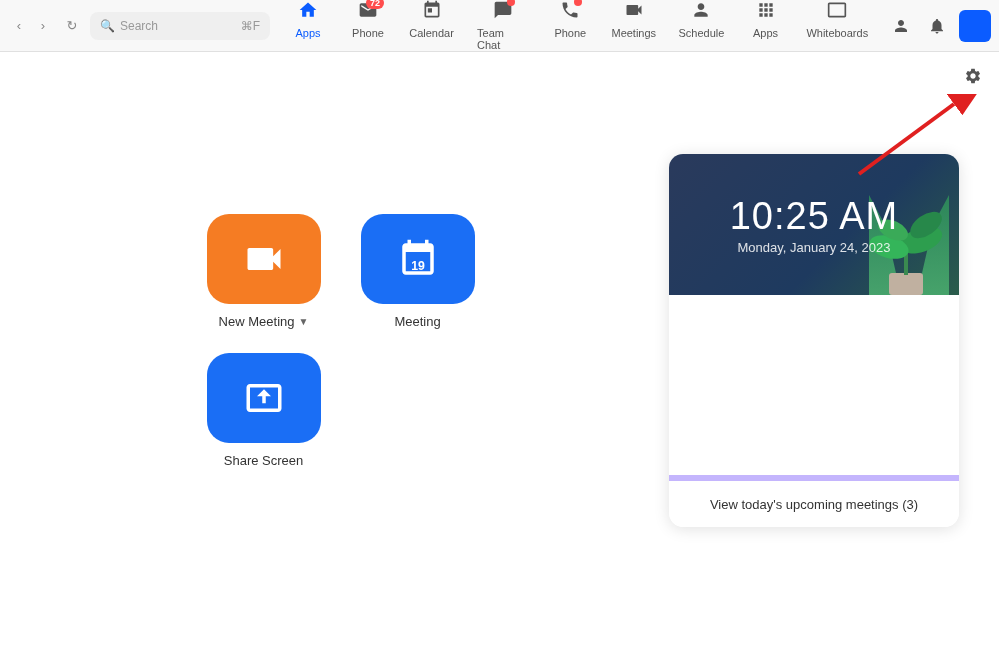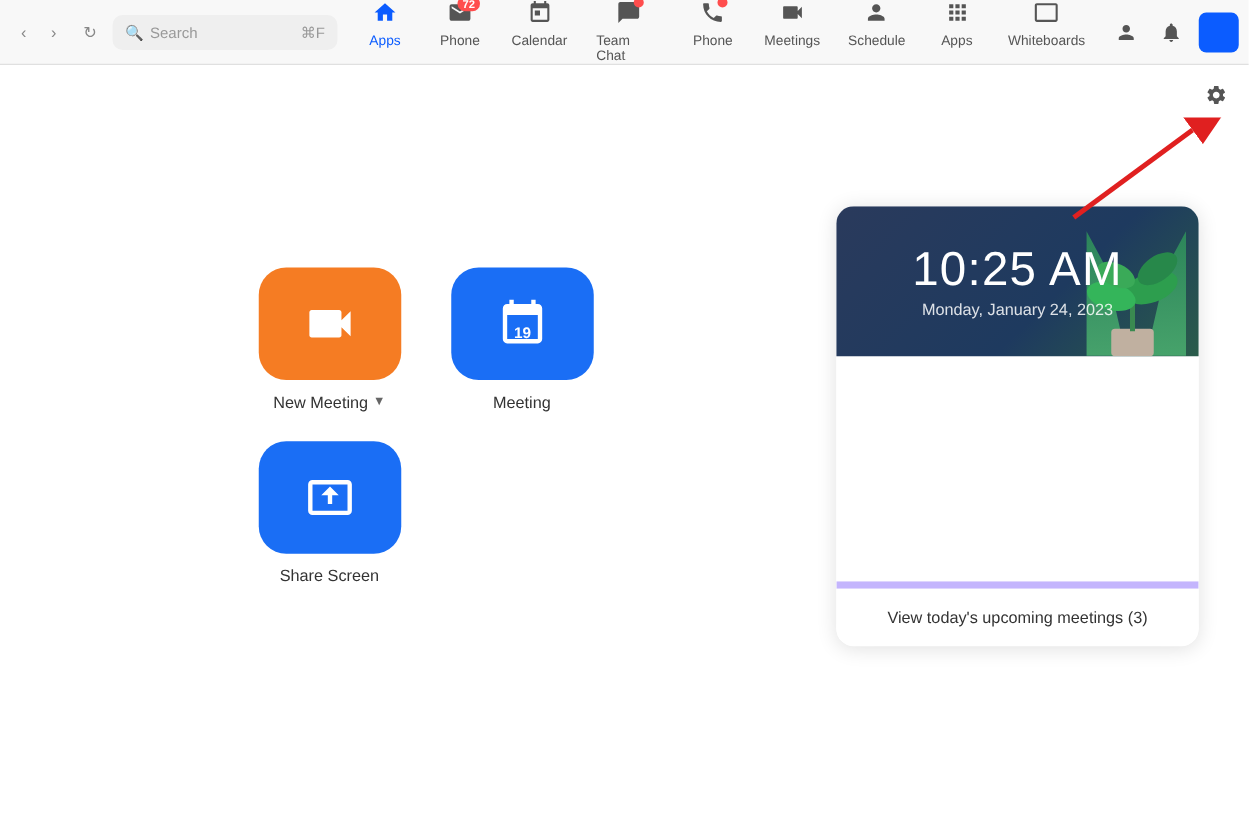--- a/index.html
+++ b/index.html
@@ -237,21 +237,21 @@
 
     .clock-card {
       width: 290px;
       border-radius: 14px;
       overflow: hidden;
       box-shadow: 0 2px 16px rgba(0,0,0,0.12);
     }
 
     .clock-header {
       background: linear-gradient(135deg, #2a3a5c 0%, #1e3a5f 60%, #2a5c4a 100%);
-      height: 120px;
+      height: 141px;
       display: flex;
       flex-direction: column;
       align-items: center;
       justify-content: center;
       position: relative;
       overflow: hidden;
     }
 
     .clock-header::after {
       content: '';

